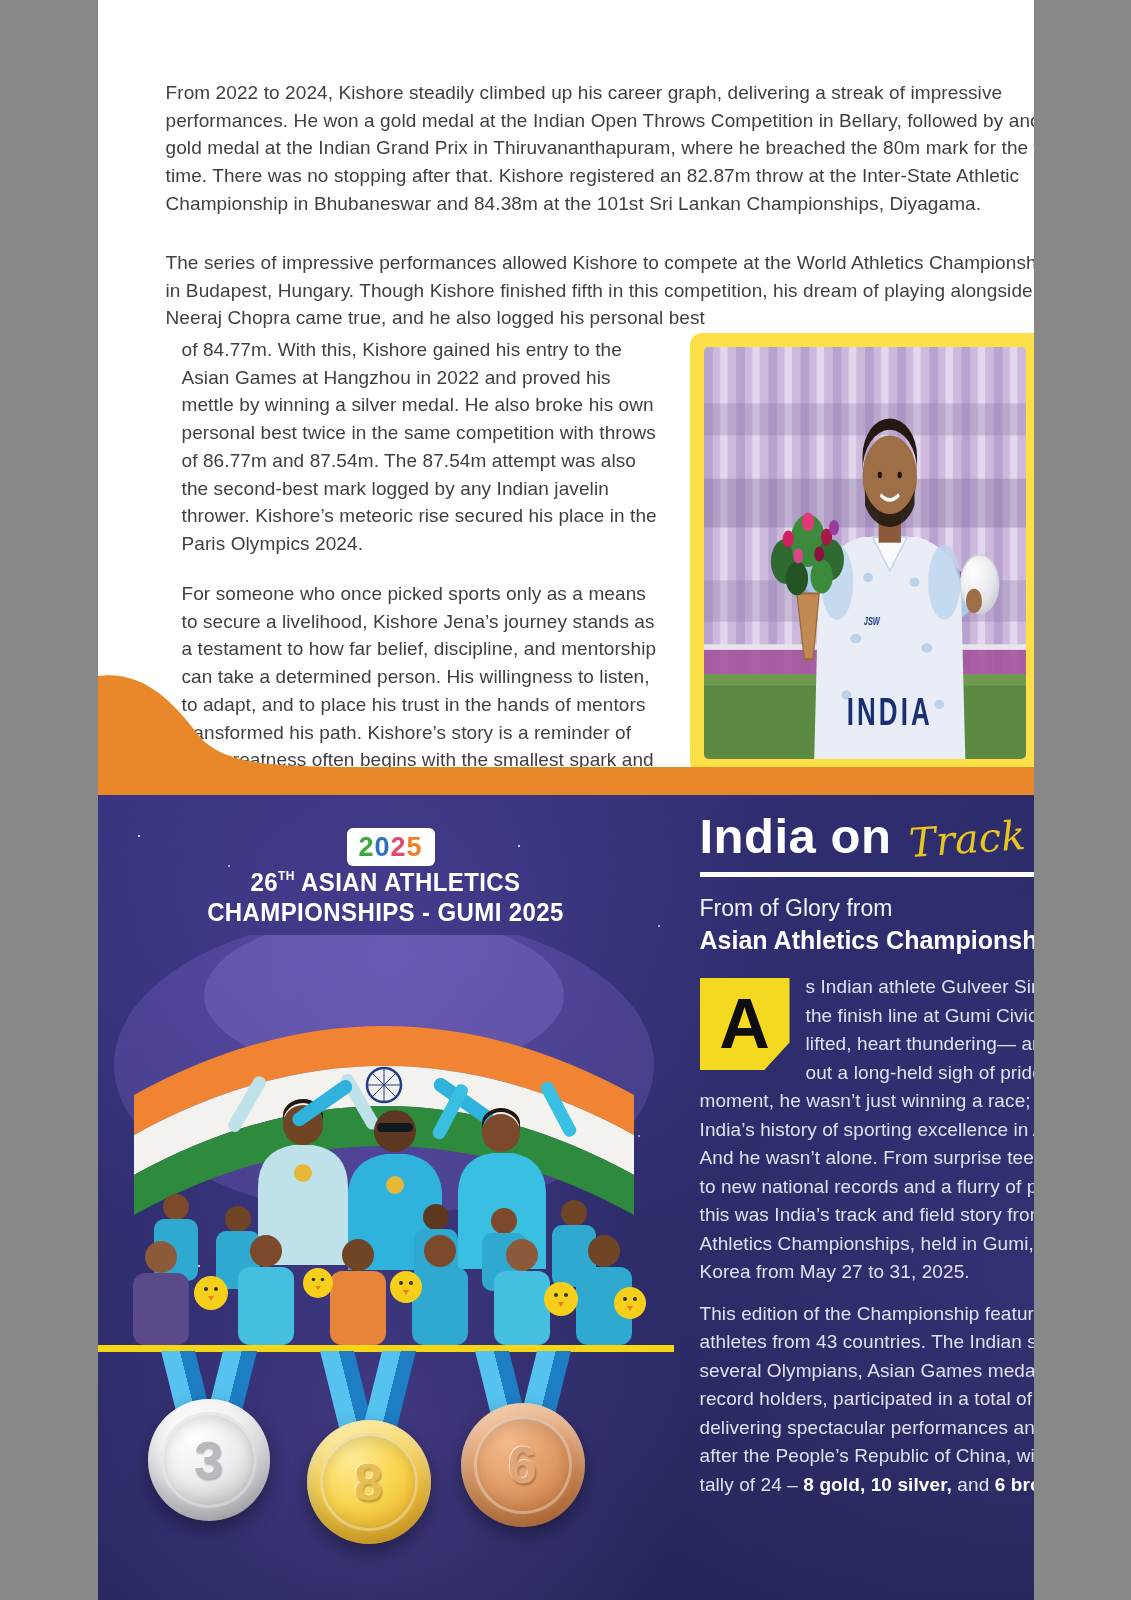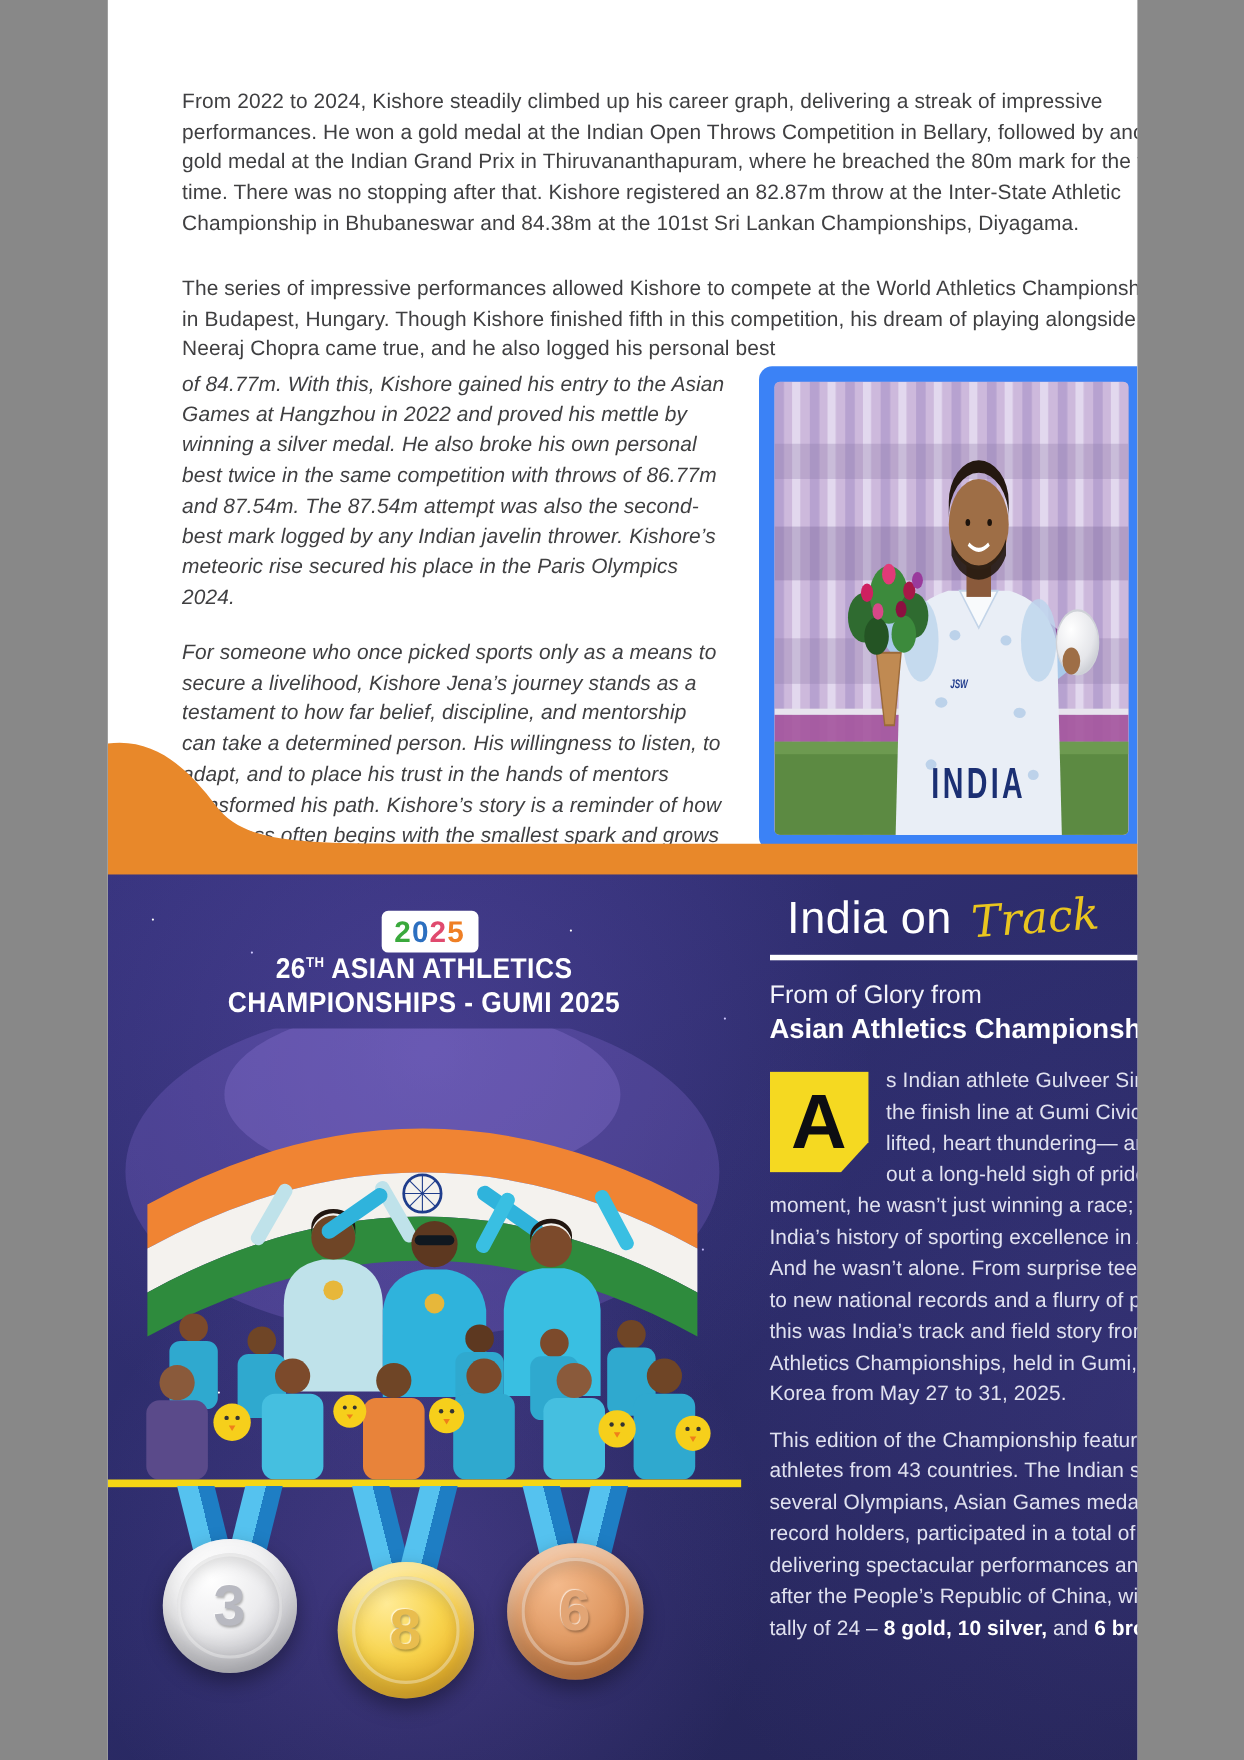--- a/index.html
+++ b/index.html
@@ -3,26 +3,26 @@
 <meta charset="utf-8">
 <style>
   html,body{margin:0;padding:0;background:#888;}
   .page{position:relative;width:936px;height:1600px;background:#ffffff;overflow:hidden;
         font-family:"Liberation Sans",sans-serif;margin:0 auto;}
   
   .body-text{color:#3f3f41;font-size:19px;line-height:1.46;letter-spacing:.1px;}
   .p1{position:absolute;left:68px;top:60px;width:932px;}
   .p2{position:absolute;left:68px;top:230px;width:950px;}
   .left-col{position:absolute;left:68px;top:336px;width:494px;}
-  .left-col p{margin:0 0 22px 0;font-style:italic;}
+  .left-col p{margin:0 0 22px 16px;}
   
   .brand{position:absolute;left:972px;top:34px;width:122px;height:122px;}
   
   .photo-frame{position:absolute;left:592px;top:333px;right:0;height:440px;
-        background:#3b82f6;border-radius:12px 0 0 12px;
+        background:#fde047;border-radius:12px 0 0 12px;
         padding:14px 8px 14px 14px;box-sizing:border-box;}
   .photo-inner{width:100%;height:100%;border-radius:5px;overflow:hidden;position:relative;background:#c6b2d8;}
   .photo-inner svg{display:block;width:100%;height:100%;}
   
   .wave{position:absolute;left:0;top:640px;width:1131px;height:158px;}
   
   .bottom{position:absolute;left:0;top:795px;width:1131px;height:805px;
         background:
           radial-gradient(circle at 26% 20%, rgba(120,95,210,.28), rgba(0,0,0,0) 38%),
           radial-gradient(circle at 25% 78%, rgba(150,110,230,.22), rgba(0,0,0,0) 30%),
@@ -68,21 +68,21 @@
   .mg-silver .medal{left:50px;top:604px;width:122px;height:122px;}
   .mg-gold .strap-l{left:222px;top:556px;height:84px;transform:skewX(14deg);}
   .mg-gold .strap-r{left:284px;top:556px;height:84px;transform:skewX(-14deg);}
   .mg-gold .medal{left:209px;top:625px;width:124px;height:124px;}
   .mg-bronze .strap-l{left:377px;top:556px;height:66px;transform:skewX(14deg);}
   .mg-bronze .strap-r{left:439px;top:556px;height:66px;transform:skewX(-14deg);}
   .mg-bronze .medal{left:363px;top:608px;width:124px;height:124px;}
   
   .feature{position:absolute;left:602px;top:17px;width:494px;color:#e0e1ef;}
   .f-head{display:flex;align-items:baseline;gap:18px;}
-  .f-title{color:#ffffff;font-size:41px;font-weight:normal;letter-spacing:.5px;line-height:1;margin-left:16px;}
+  .f-title{color:#ffffff;font-size:49px;font-weight:bold;letter-spacing:.5px;line-height:1;}
   .f-script{color:#e9c51f;font-family:"DejaVu Serif",serif;font-style:italic;font-size:40px;
         transform:rotate(-4deg);display:inline-block;}
   .f-rule{position:relative;margin-top:10px;height:5px;background:#ffffff;}
   .f-rule::after{content:"";position:absolute;right:-2px;top:-6px;width:17px;height:17px;background:#ffffff;}
   .f-sub1{margin-top:18px;font-size:23px;color:#f3f3fa;}
   .f-sub2{margin-top:4px;font-size:25px;font-weight:bold;color:#ffffff;}
   .f-body{font-size:19px;line-height:1.5;letter-spacing:.1px;}
   .f-para1{margin-top:18px;}
   .dropcap{float:left;width:90px;height:92px;margin:5px 16px 2px 0;background:#f5d921;
         clip-path:polygon(0 0,100% 0,100% 70%,72% 100%,0 100%);

